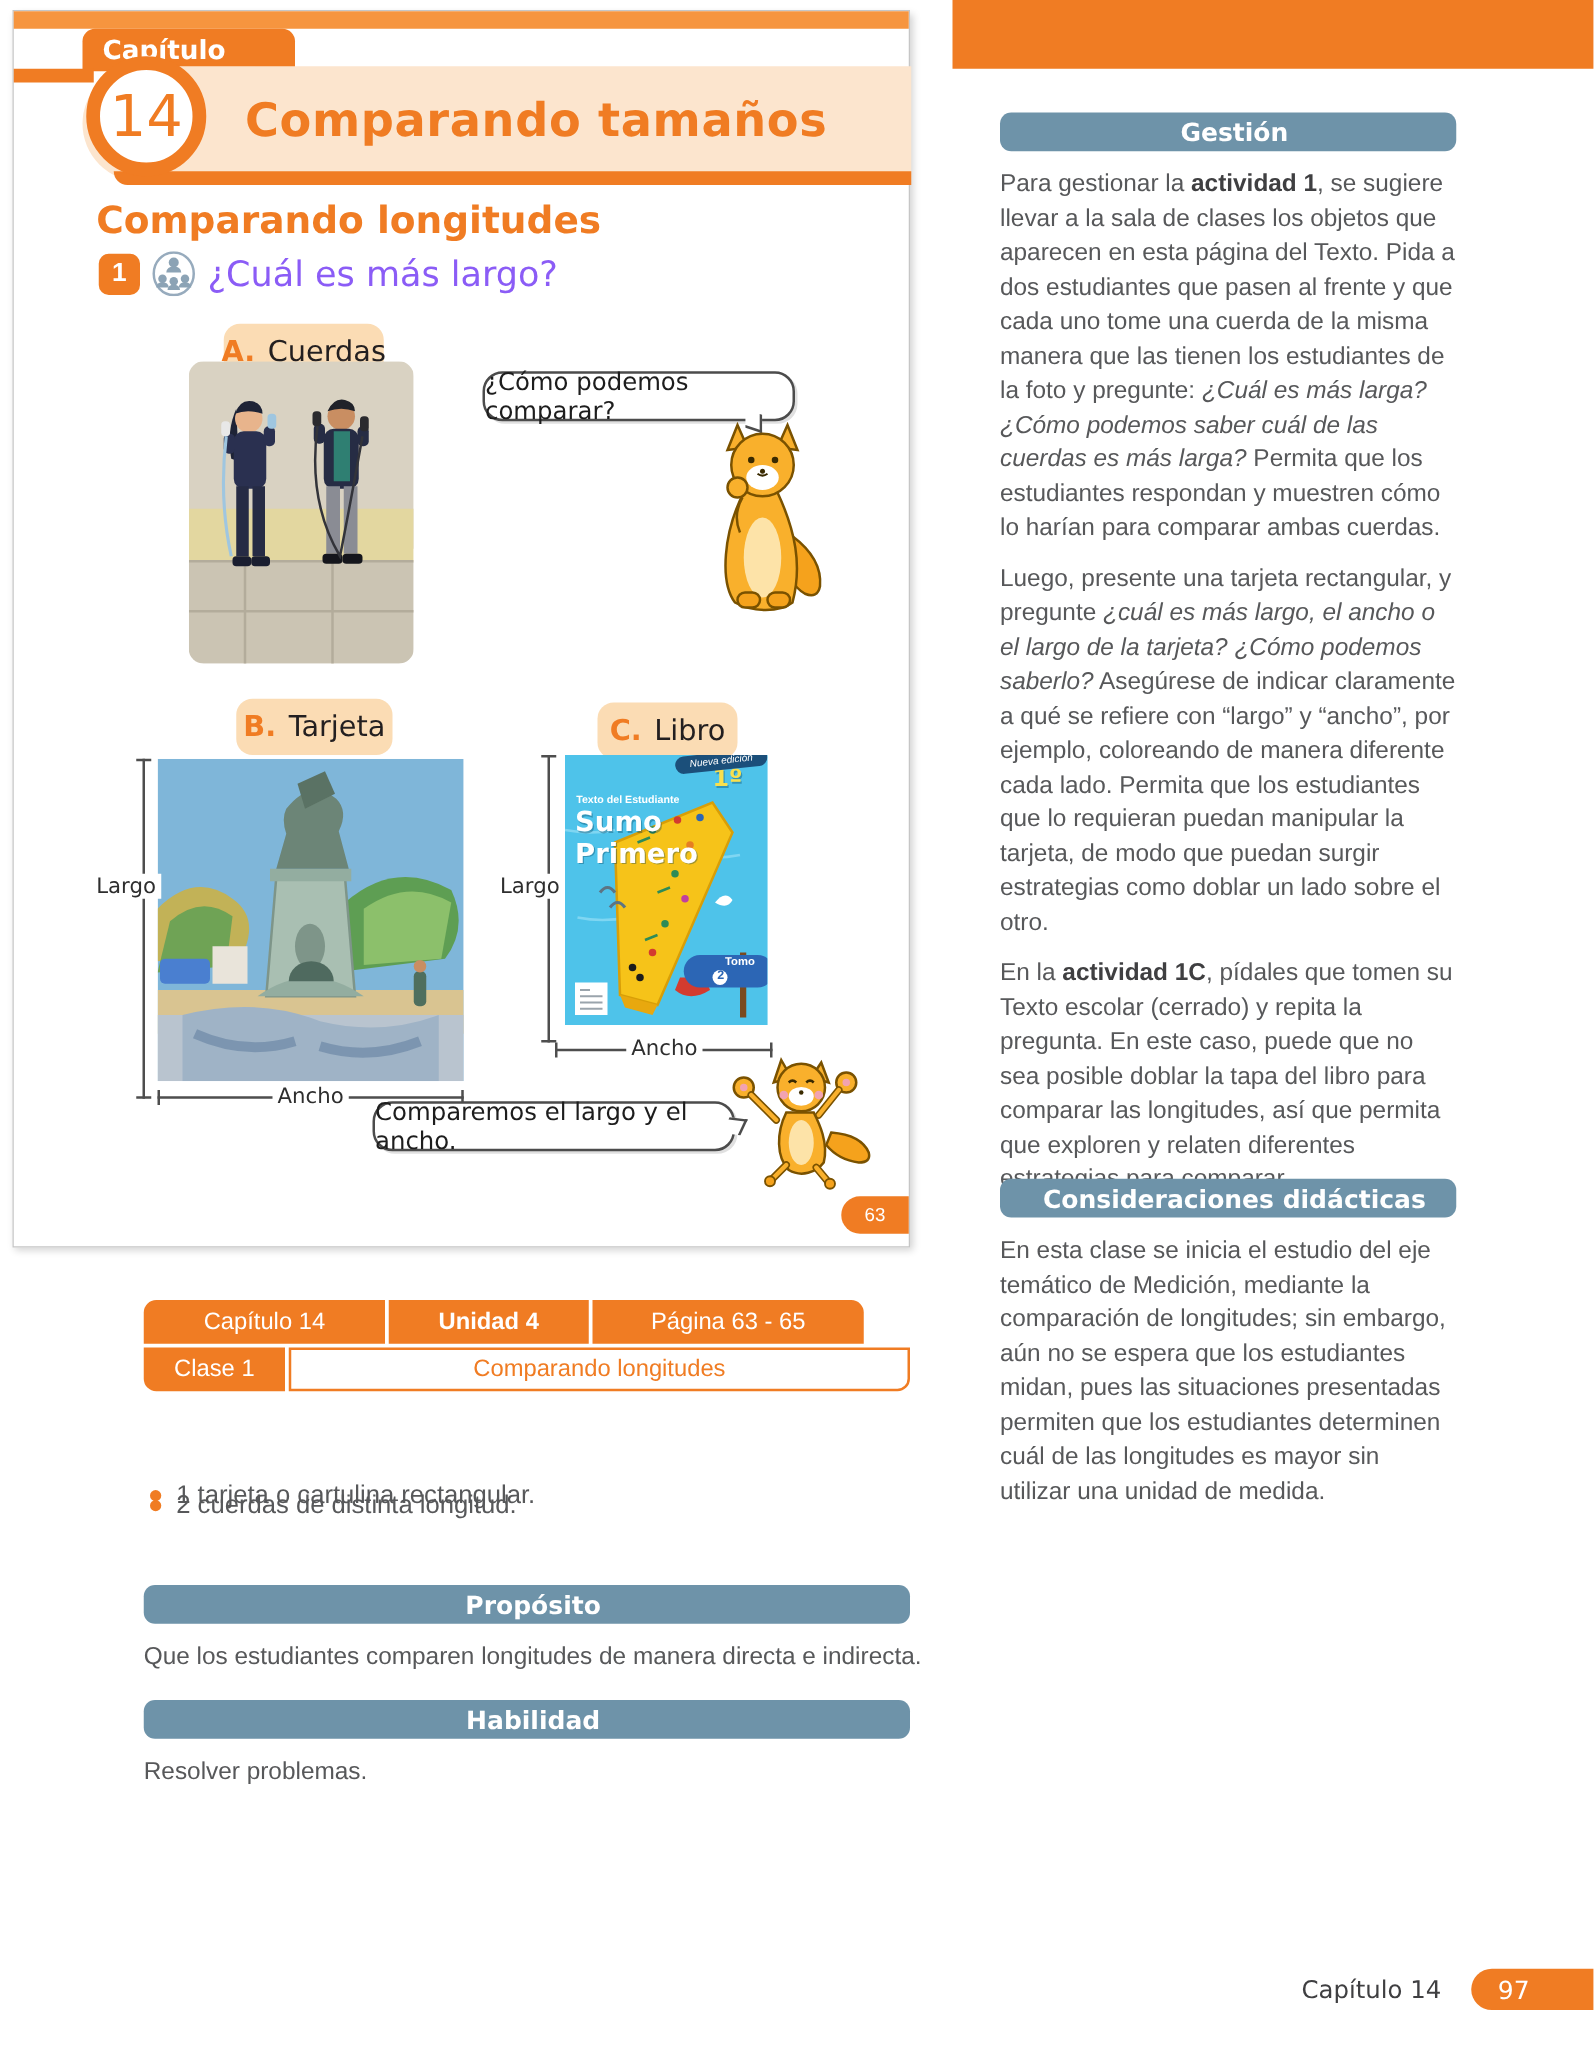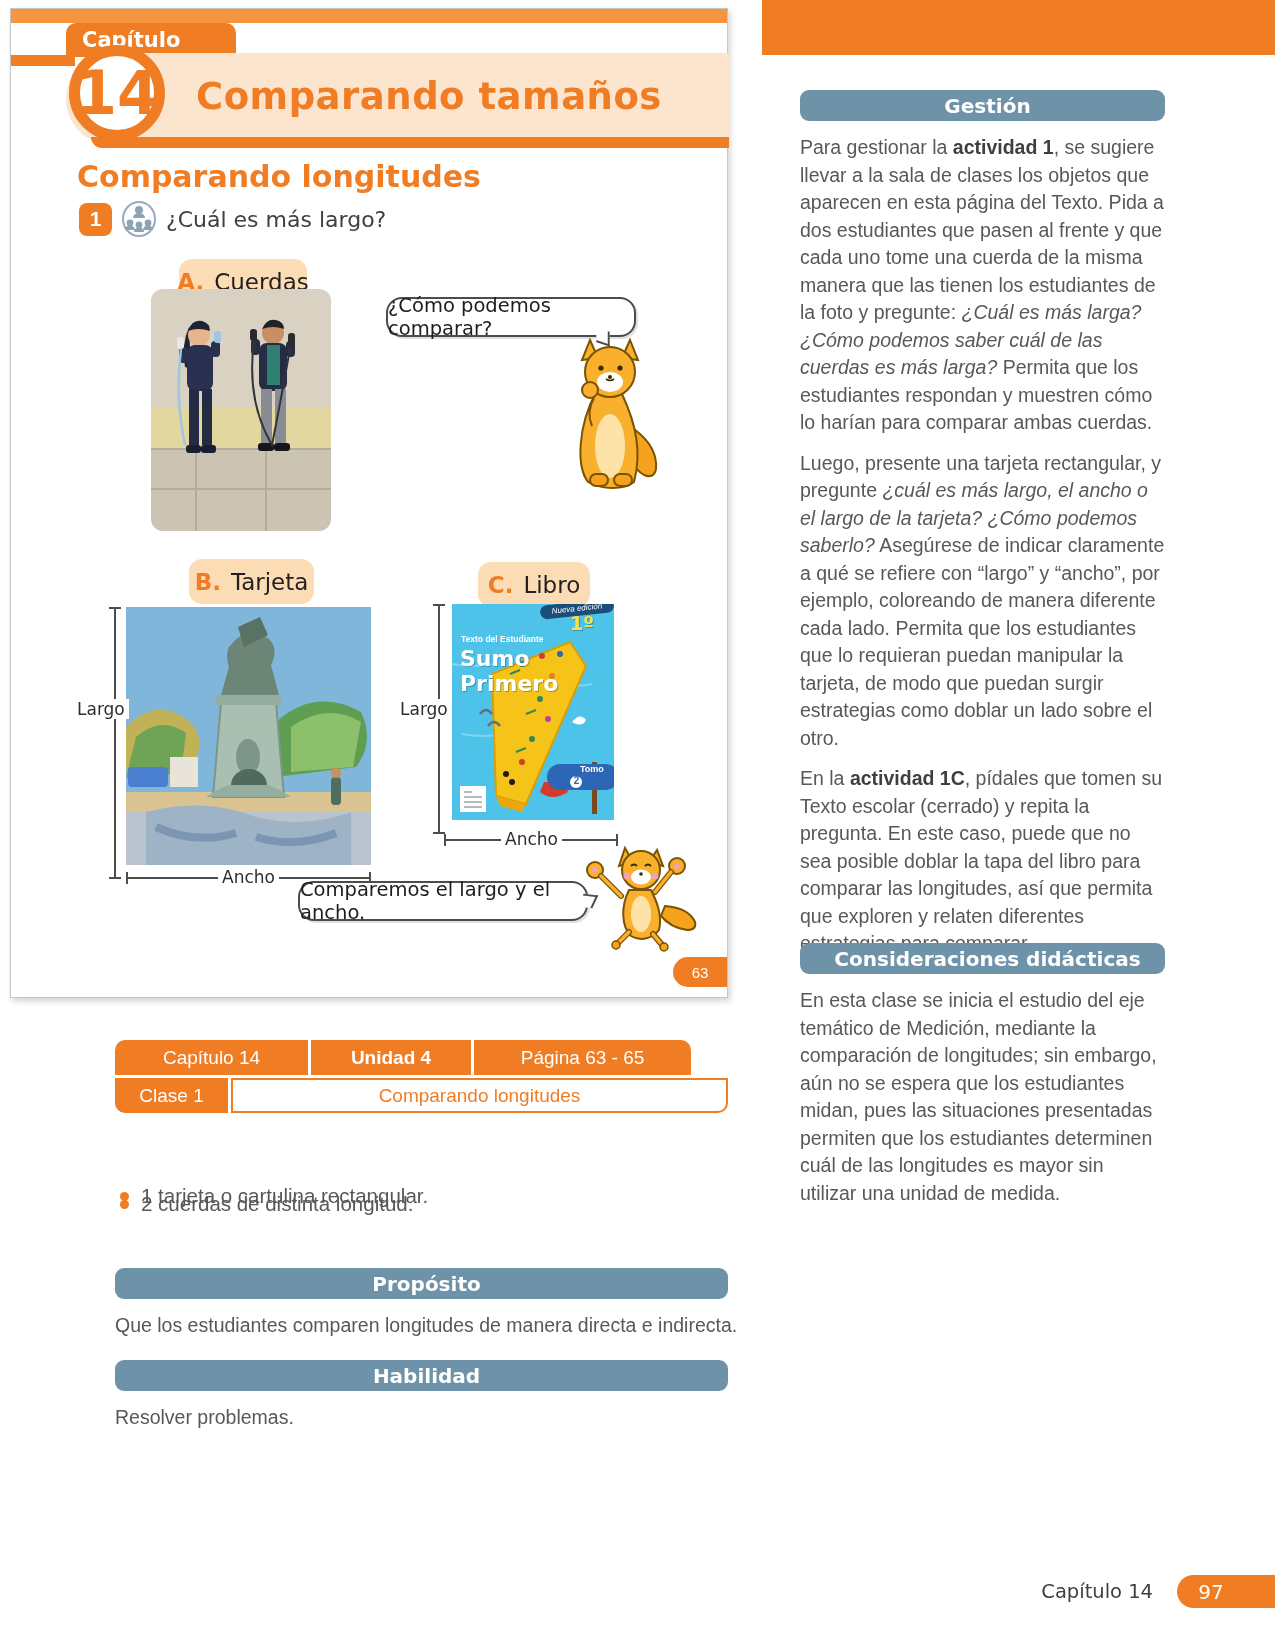--- a/index.html
+++ b/index.html
@@ -15,30 +15,30 @@
     background:#F07C23; border-radius:10px 10px 0 0; color:#fff; font-weight:bold;
     font-size:21px; font-family:"DejaVu Sans",sans-serif; padding:5px 0 0 16px; }
   .band { position:absolute; left:55px; top:44px; width:663px; height:92px;
     background:#FCE5CE; border-radius:48px 0 0 48px; }
   .band-underline { position:absolute; left:80px; top:128px; width:638px; height:11px;
     background:#F07C23; border-radius:0 0 0 14px; }
   .band-connector { position:absolute; left:0; top:46px; width:64px; height:11px; background:#F07C23; }
   .chapter-circle { position:absolute; left:58px; top:36px; width:96px; height:96px;
     background:#fff; border:11px solid #F07C23; border-radius:50%;
     display:flex; align-items:center; justify-content:center;
-    color:#F07C23; font-size:60px; font-weight:bold; font-family:"DejaVu Sans",sans-serif;text-align:right; }
+    color:#F07C23; font-size:46px; font-weight:normal; font-family:"DejaVu Sans",sans-serif;text-align:right; }
   .chapter-title { position:absolute; left:185px; top:66px; color:#F07C23;
     font-size:37px; font-weight:bold; font-family:"DejaVu Sans",sans-serif; letter-spacing:.5px; }
   .section-title { position:absolute; left:66px; top:150px; color:#F07C23;
     font-size:30px; font-weight:bold; font-family:"DejaVu Sans",sans-serif; }
 
   .activity-row { position:absolute; left:68px; top:192px; display:flex; align-items:center; gap:9px; }
   .num-badge { width:33px; height:33px; background:#F07C23; border-radius:8px; color:#fff;
     font-weight:bold; font-size:21px; display:flex; align-items:center; justify-content:center; }
-  .activity-q { color:#404040; font-size:22px; font-family:"DejaVu Sans",sans-serif; }
+  .activity-q { color:#8b5cf6; font-size:28px; font-family:"DejaVu Sans",sans-serif; }
 
   .plabel { position:absolute; background:#FBDCB4; border-radius:13px; height:45px;
     display:flex; align-items:center; justify-content:center; gap:10px;
     font-size:23px; font-family:"DejaVu Sans",sans-serif; }
   .plabel .letter { color:#F07C23; font-weight:bold; }
   .plabel .word  { color:#231F20; }
 
   .photo-frame { position:absolute; left:140px; top:280px; width:180px; height:242px;
     border-radius:12px; overflow:hidden; }
   .tarjeta-frame { position:absolute; left:115px; top:598px; width:245px; height:258px; overflow:hidden; }

